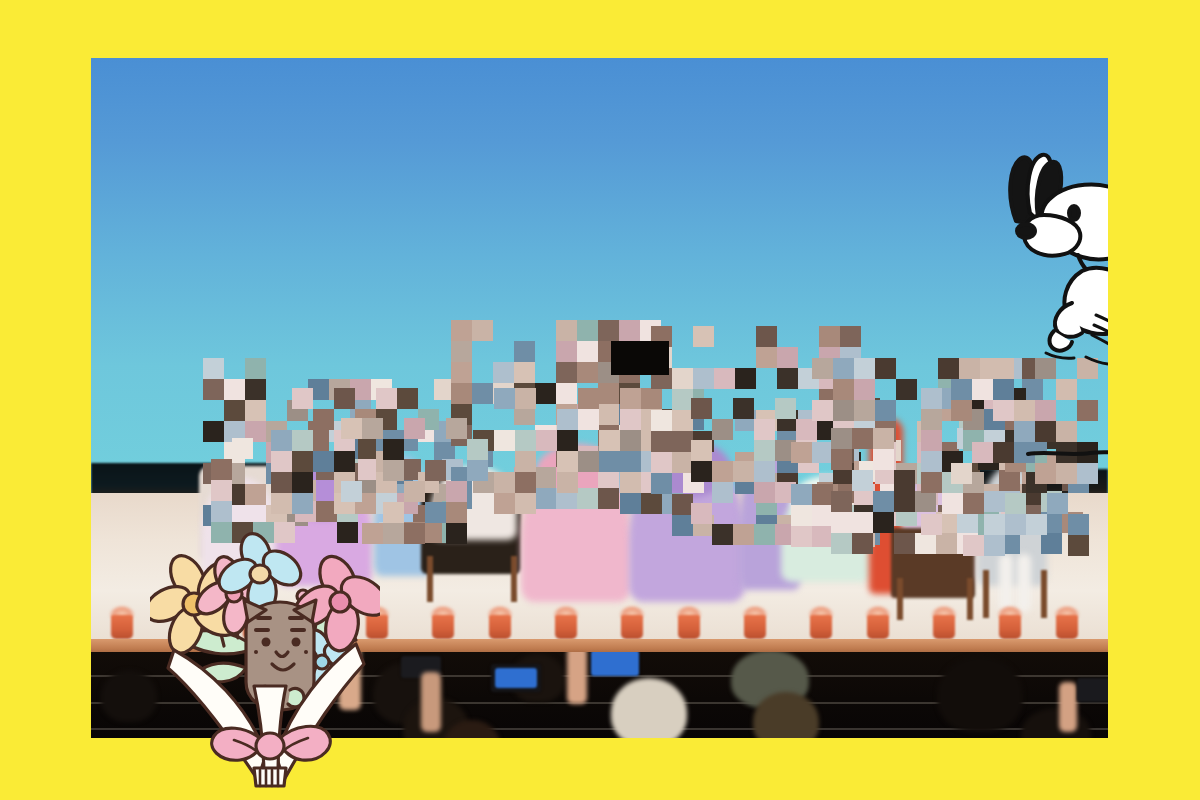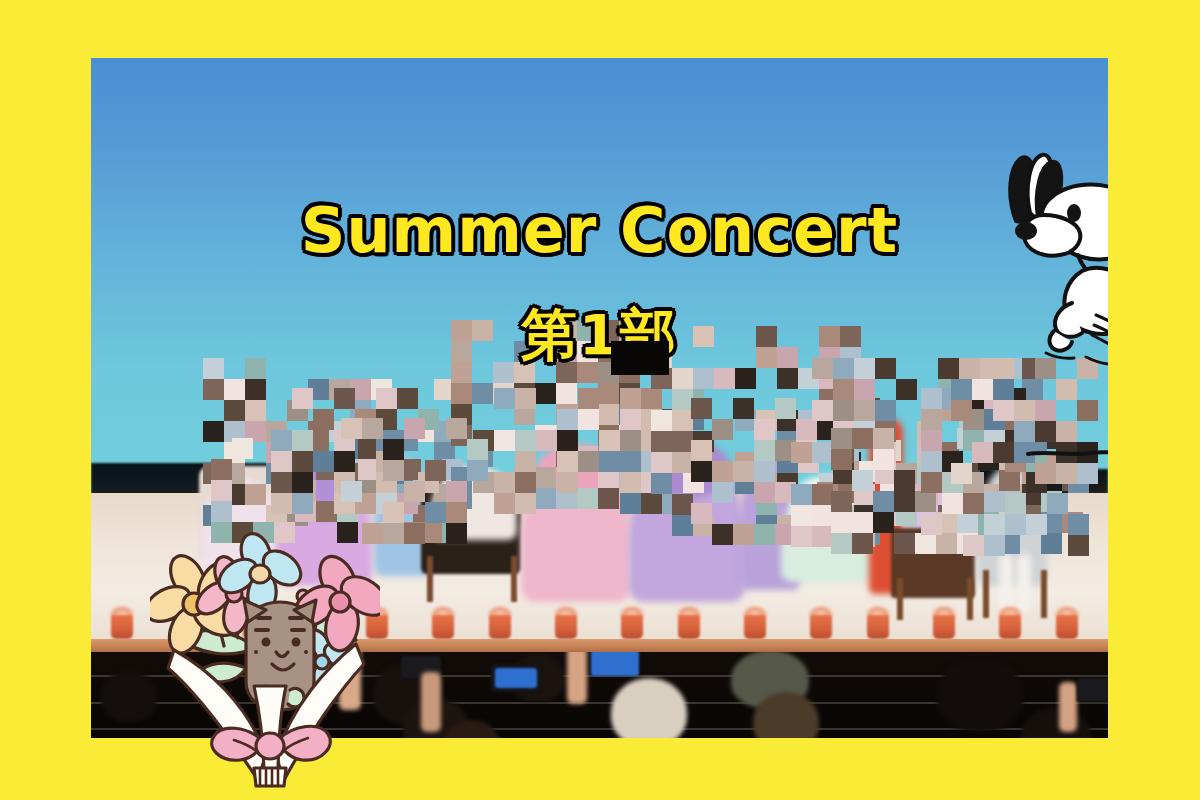--- a/index.html
+++ b/index.html
@@ -733,22 +733,20 @@
       <div class="head" style="left:662px;top:40px;width:66px;height:58px;background:#4a3c28;"></div>
 
       <div class="head" style="left:846px;top:4px;width:86px;height:76px;background:#120d0a;"></div>
       <div class="head" style="left:930px;top:56px;width:70px;height:52px;background:#16100c;"></div>
 
       <div class="arm" style="left:968px;top:30px;width:18px;height:50px;background:#d3a183;"></div>
       <div class="phone" style="left:986px;top:26px;width:34px;height:24px;background:#1a1a1e;"></div>
     </div>
 
     <div class="title-wrap">
-      <div class="title-main">Summer Concert</div>
-      <div class="title-sub">第1部</div>
       <div class="redaction"></div>
     </div>
 
     <div class="snoopy">
       <svg viewBox="0 0 190 240" xmlns="http://www.w3.org/2000/svg">
         <g fill="#fff" stroke="#111" stroke-width="4" stroke-linejoin="round" stroke-linecap="round">
 
           <path d="M30 78 C20 52 24 24 34 16 C44 9 50 26 48 46 C47 60 44 72 40 80 Z" fill="#141414" stroke="#141414"></path>
           <path d="M44 70 C38 44 44 16 56 12 C66 9 68 30 64 50 C61 64 56 72 52 78 Z" fill="#fff"></path>
           <path d="M52 74 C48 50 54 22 66 19 C76 17 77 36 73 54 C70 67 64 74 60 80 Z" fill="#141414" stroke="#141414"></path>

